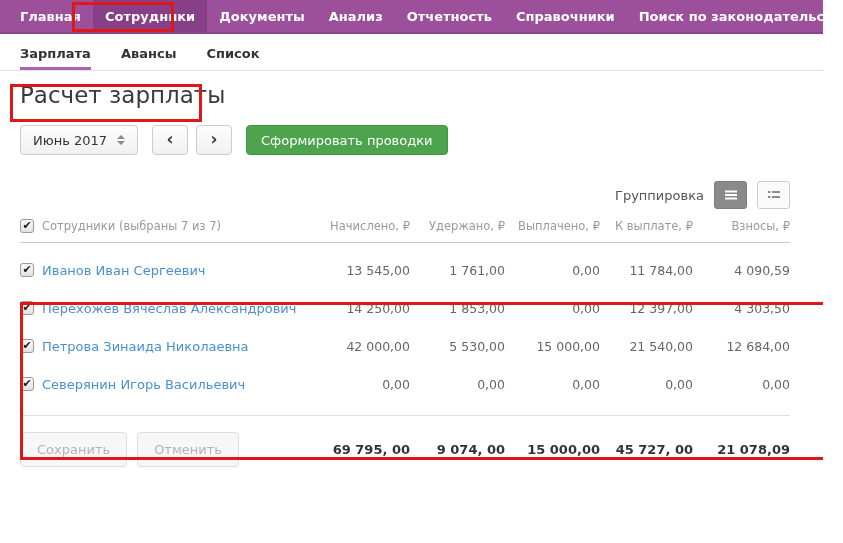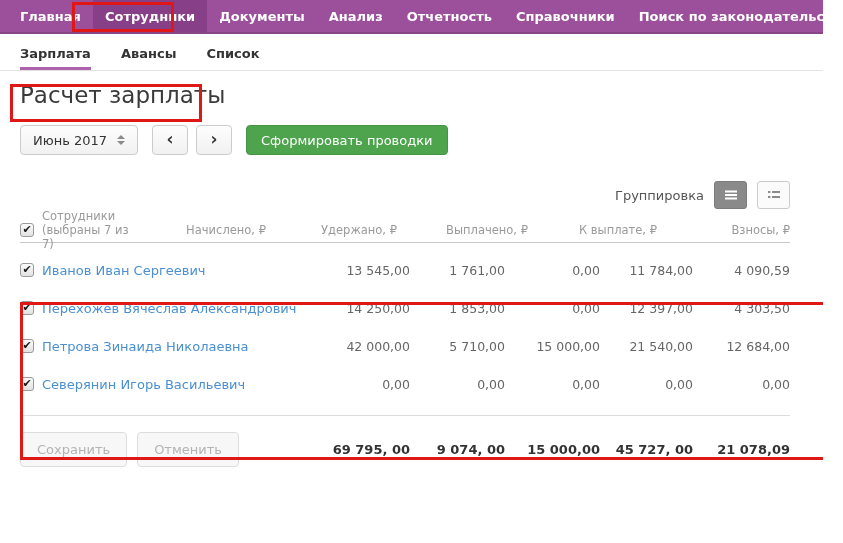--- a/index.html
+++ b/index.html
@@ -95,21 +95,21 @@
     display: inline-flex; align-items: center; justify-content: center; cursor: pointer;
   }
   .icon-btn.dark { background: #8a8a8a; border: 1px solid #7d7d7d; }
   .icon-btn.light { background: #fbfbfb; border: 1px solid #ccc; }
   .grid-row {
     display: grid;
     grid-template-columns: 1fr 95px 95px 95px 93px 97px;
     align-items: center;
   }
   .num { text-align: right; }
-  .thead { height: 34px; border-bottom: 1px solid #c8c8c8; color: #9a9a9a; font-size: 11.5px; gap: 36px; }
+  .thead { height: 34px; border-bottom: 1px solid #c8c8c8; color: #9a9a9a; font-size: 11.5px; }
   .thead .emp { display: flex; align-items: center; gap: 8px; }
   .checkbox {
     width: 14px; height: 14px; border: 1px solid #9a9a9a; border-radius: 3px;
     background: linear-gradient(#fafafa, #e2e2e2);
     display: inline-flex; align-items: center; justify-content: center;
     flex: 0 0 auto; cursor: pointer;
   }
   .checkbox::after { content: "✔"; font-size: 11px; color: #1a1a1a; line-height: 1; margin-top: -1px; }
   .rows { padding-top: 8px; }
   .rows .grid-row { height: 38px; }
@@ -234,21 +234,21 @@
         <div class="num cell-val">12 397,00</div>
         <div class="num cell-val">4 303,50</div>
       </div>
 
       <div class="grid-row">
         <div class="row-name">
           <span class="checkbox"></span>
           <a>Петрова Зинаида Николаевна</a>
         </div>
         <div class="num cell-val">42 000,00</div>
-        <div class="num cell-val">5 710,00</div>
+        <div class="num cell-val">5 530,00</div>
         <div class="num cell-val">15 000,00</div>
         <div class="num cell-val">21 540,00</div>
         <div class="num cell-val">12 684,00</div>
       </div>
 
       <div class="grid-row">
         <div class="row-name">
           <span class="checkbox"></span>
           <a>Северянин Игорь Васильевич</a>
         </div>

